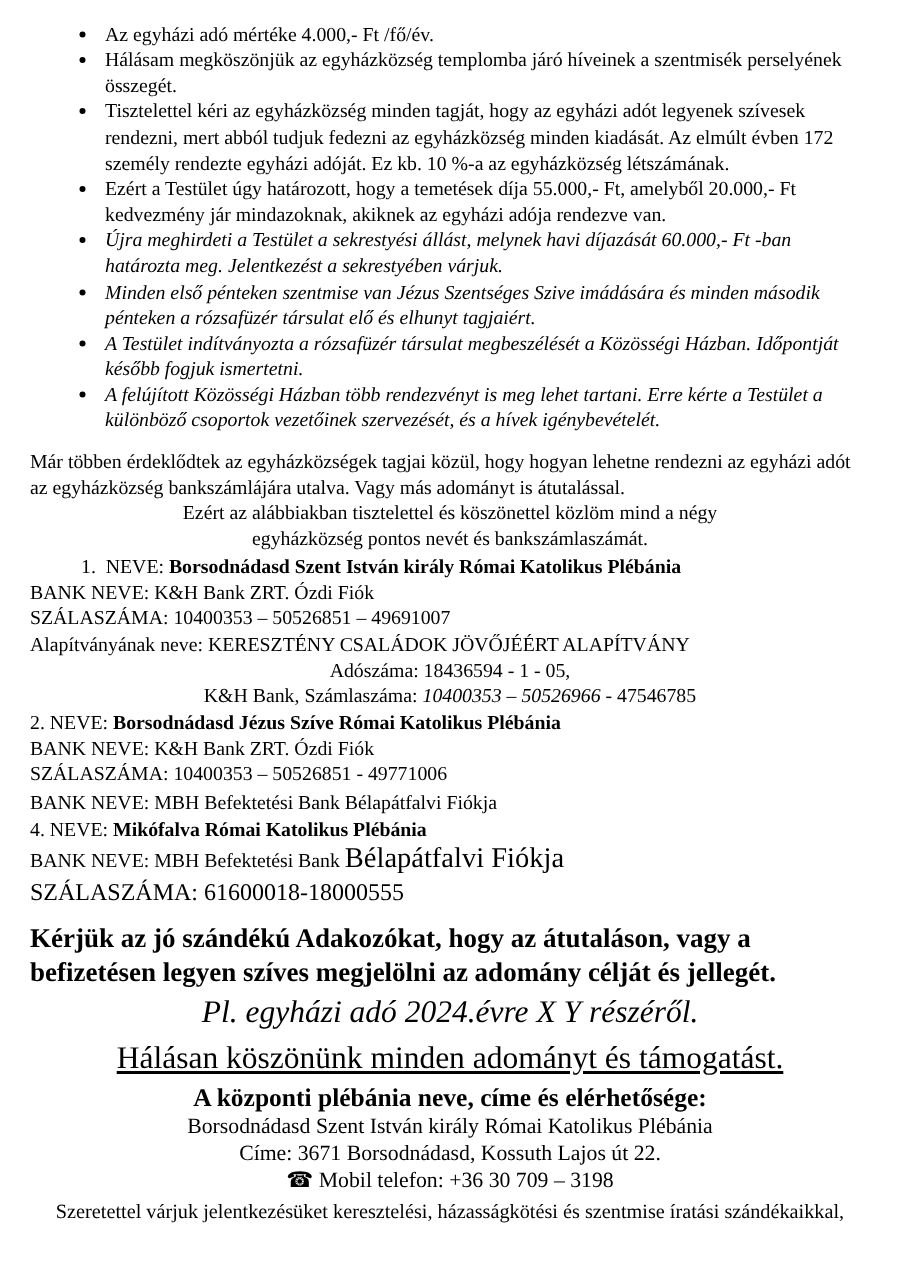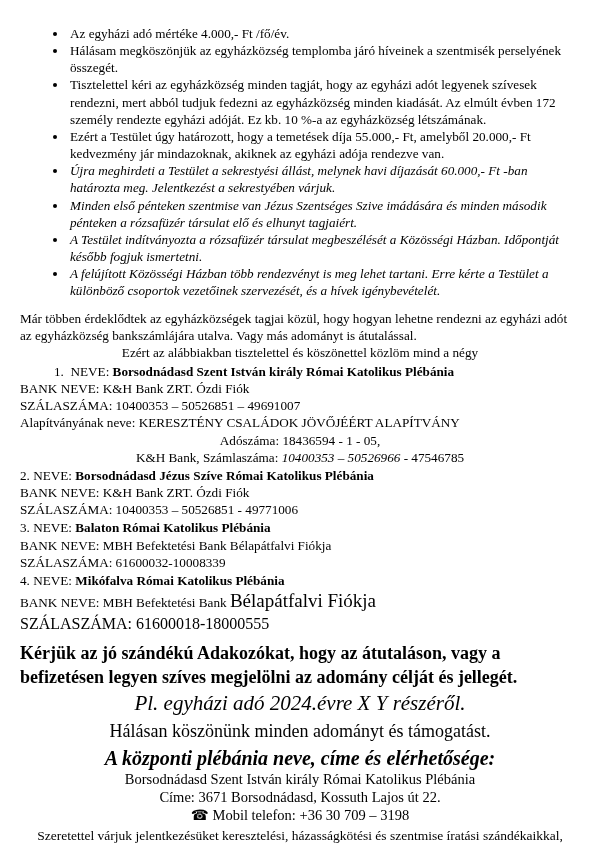--- a/index.html
+++ b/index.html
@@ -1,41 +1,41 @@
 <!DOCTYPE html>
 <html><head>
 <meta charset="utf-8">
 <style>
   html,body{margin:0;padding:0;background:#fff;}
   .page{
     width:600px;height:848px;box-sizing:border-box;
     background:#ffffff;color:#000000;
     font-family:"Liberation Serif","DejaVu Serif",serif;
     font-size:13.2px;line-height:1.3;
-    padding:25px 20px 4px 20px;overflow:hidden;
+    padding:14px 20px 4px 20px;overflow:hidden;
   }
   p{margin:0;}
   .bullets{margin:0 0 10px 0;padding:0 0 0 48px;}
   .bullets li{margin:0;padding-left:2px;}
   .bullets li.italic{font-style:italic;}
   .para{text-align:left;}
   .center{text-align:center;}
   .entries{margin-top:2px;}
   .entry{margin-top:1px;}
   .entry-head{white-space:pre-wrap;}
   .entry-head .pname{font-weight:bold;}
   .entry-head.indent{padding-left:34px;}
   .line{white-space:pre-wrap;}
   .line .italic{font-style:italic;}
   .line .large{font-size:19px;}
   .line.large{font-size:16px;}
   .request{font-size:18px;margin-top:8px;line-height:1.28;font-weight:bold;}
   .example{font-size:21px;font-style:italic;margin-top:1px;}
-  .thanks{font-size:18px;margin-top:3px;line-height:1.25;}
-  .central-heading{font-size:20px;font-weight:bold;font-style:italic;margin-top:3px;}
+  .thanks{font-size:21px;margin-top:3px;line-height:1.25;text-decoration:underline;}
+  .central-heading{font-size:17px;font-weight:bold;margin-top:3px;}
   .c-line{font-size:14.5px;line-height:1.24;}
   .welcome{font-size:13.5px;margin-top:2px;line-height:1.26;}
 </style>
 </head>
 <body>
 
 <div class="page">
 
   <ul class="bullets" id="bullet-list">
       <li class="regular">Az egyházi adó mértéke 4.000,- Ft /fő/év.</li>
@@ -43,39 +43,38 @@
       <li class="regular">Tisztelettel kéri az egyházközség minden tagját, hogy az egyházi adót legyenek szívesek rendezni, mert abból tudjuk fedezni az egyházközség minden kiadását. Az elmúlt évben 172 személy rendezte egyházi adóját. Ez kb. 10 %-a az egyházközség létszámának.</li>
       <li class="regular">Ezért a Testület úgy határozott, hogy a temetések díja 55.000,- Ft, amelyből 20.000,- Ft kedvezmény jár mindazoknak, akiknek az egyházi adója rendezve van.</li>
       <li class="italic">Újra meghirdeti a Testület a sekrestyési állást, melynek havi díjazását 60.000,- Ft -ban határozta meg. Jelentkezést a sekrestyében várjuk.</li>
       <li class="italic">Minden első pénteken szentmise van Jézus Szentséges Szive imádására és minden második pénteken a rózsafüzér társulat elő és elhunyt tagjaiért.</li>
       <li class="italic">A Testület indítványozta  a rózsafüzér társulat megbeszélését a Közösségi Házban. Időpontját később fogjuk ismertetni.</li>
       <li class="italic">A felújított Közösségi Házban több rendezvényt is meg lehet tartani. Erre kérte a Testület a különböző csoportok vezetőinek szervezését, és a hívek igénybevételét.</li>
     </ul>
 
   <p class="para">Már többen érdeklődtek az egyházközségek tagjai közül, hogy hogyan lehetne rendezni az egyházi adót az egyházközség bankszámlájára utalva. Vagy más adományt is átutalással.</p>
   <p class="center">Ezért az alábbiakban tisztelettel és köszönettel közlöm mind a négy</p>
+  <p class="center">egyházközség pontos nevét és bankszámlaszámát.</p>
 
   <div class="entries" id="parish-entries">
       <div class="entry">
         <p class="entry-head indent"><span>1.  NEVE: </span><span class="pname">Borsodnádasd Szent István király Római Katolikus Plébánia</span></p>
         <p class="line"><span>BANK NEVE: K&amp;H Bank ZRT. Ózdi Fiók</span></p>
         <p class="line"><span>SZÁLASZÁMA: 10400353 – 50526851 – 49691007</span></p>
         <p class="line"><span>Alapítványának neve: KERESZTÉNY CSALÁDOK JÖVŐJÉÉRT ALAPÍTVÁNY</span></p>
         <p class="line center"><span>Adószáma: 18436594 - 1 - 05,</span></p>
         <p class="line center"><span>K&amp;H Bank, Számlaszáma: </span><span class="italic">10400353 – 50526966</span><span> - 47546785</span></p>
       </div>
       <div class="entry">
         <p class="entry-head"><span>2. NEVE: </span><span class="pname">Borsodnádasd Jézus Szíve Római Katolikus Plébánia</span></p>
         <p class="line"><span>BANK NEVE: K&amp;H Bank ZRT. Ózdi Fiók</span></p>
         <p class="line"><span>SZÁLASZÁMA: 10400353 – 50526851 - 49771006</span></p>
       </div>
       <div class="entry">
-        <p class="entry-head"><span>3. NEVE: </span><span class="pname">Balaton Római Katolikus Plébánia</span></p>
         <p class="line"><span>BANK NEVE: MBH Befektetési Bank Bélapátfalvi Fiókja</span></p>
-        <p class="line"><span>SZÁLASZÁMA: 61600032-10008339</span></p>
       </div>
       <div class="entry">
         <p class="entry-head"><span>4. NEVE: </span><span class="pname">Mikófalva Római Katolikus Plébánia</span></p>
         <p class="line"><span>BANK NEVE: MBH Befektetési Bank </span><span class="large">Bélapátfalvi Fiókja</span></p>
         <p class="line large"><span>SZÁLASZÁMA: 61600018-18000555</span></p>
       </div>
     </div>
 
   <p class="request">Kérjük az jó szándékú Adakozókat, hogy az átutaláson, vagy a befizetésen legyen szíves megjelölni az adomány célját és jellegét.</p>
   <p class="center example">Pl. egyházi adó 2024.évre X Y  részéről.</p>

